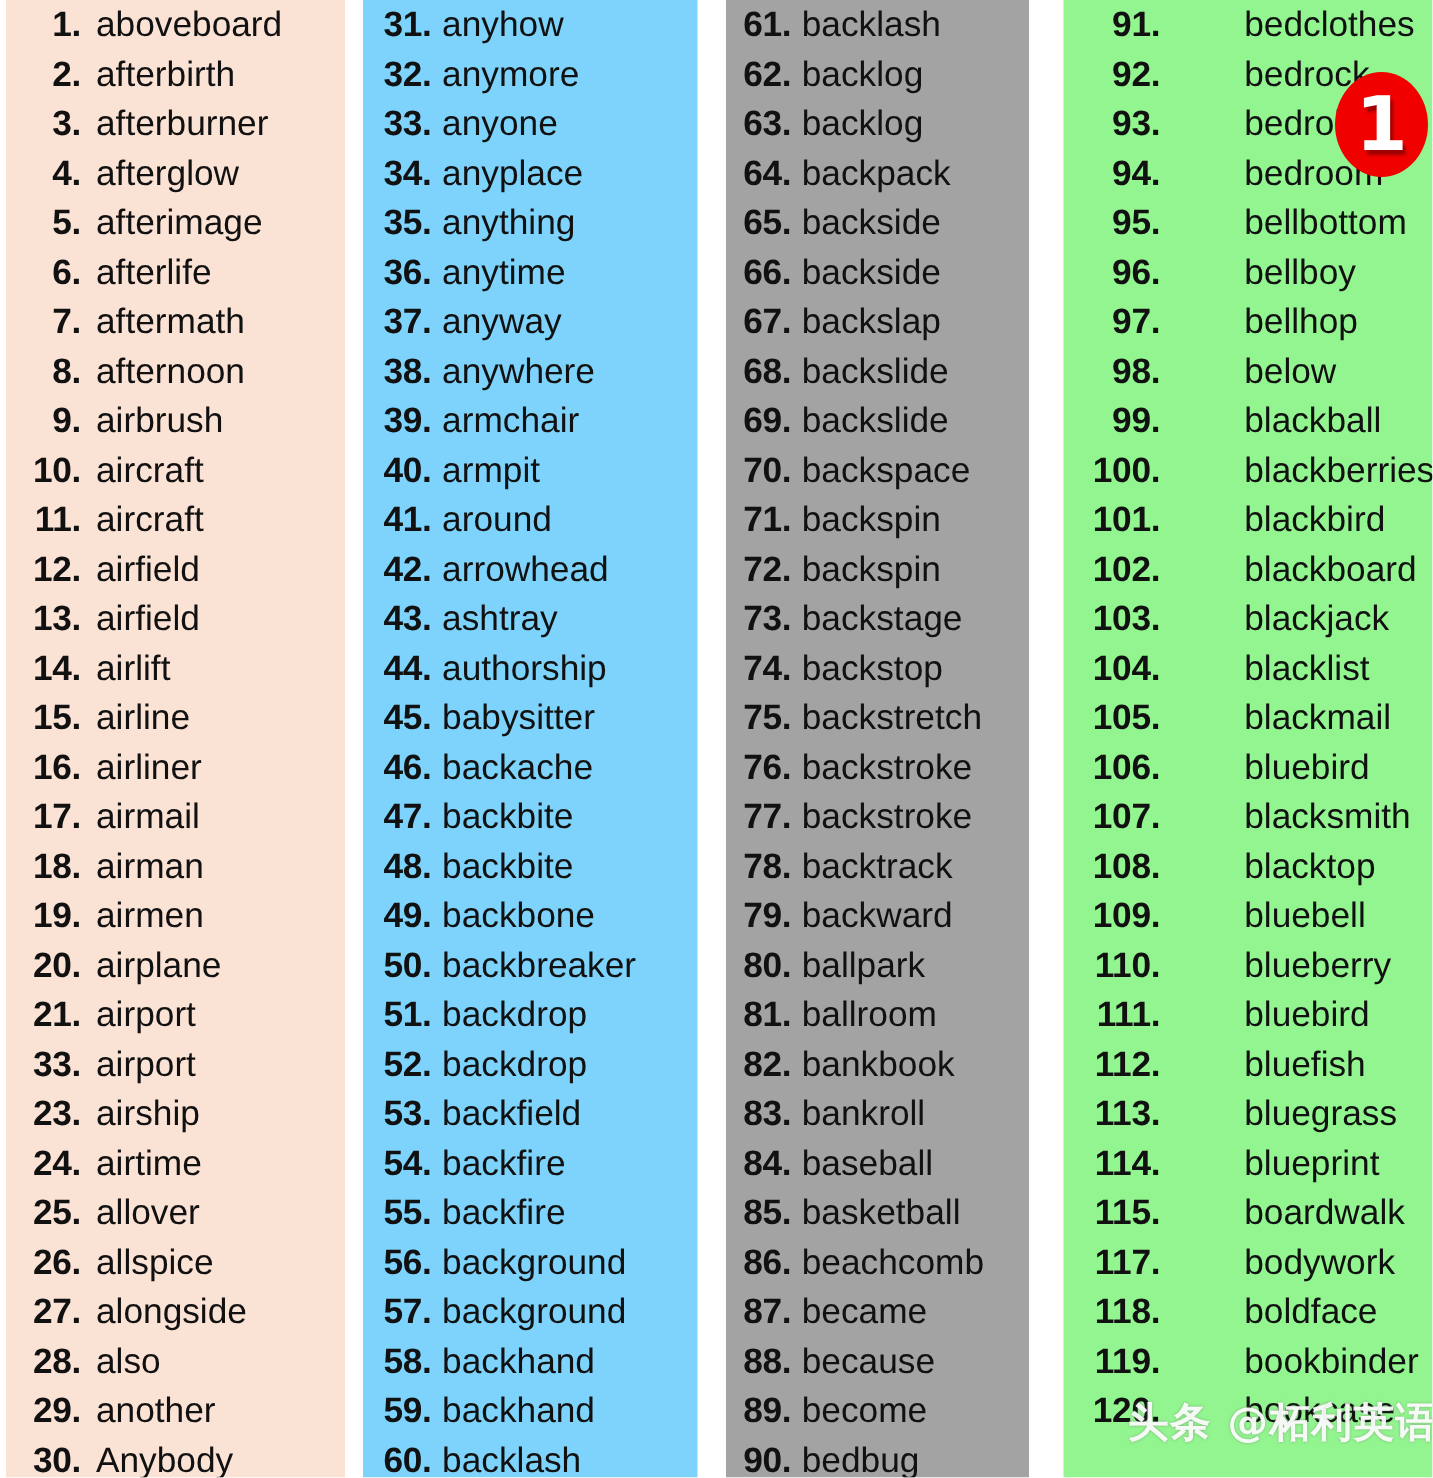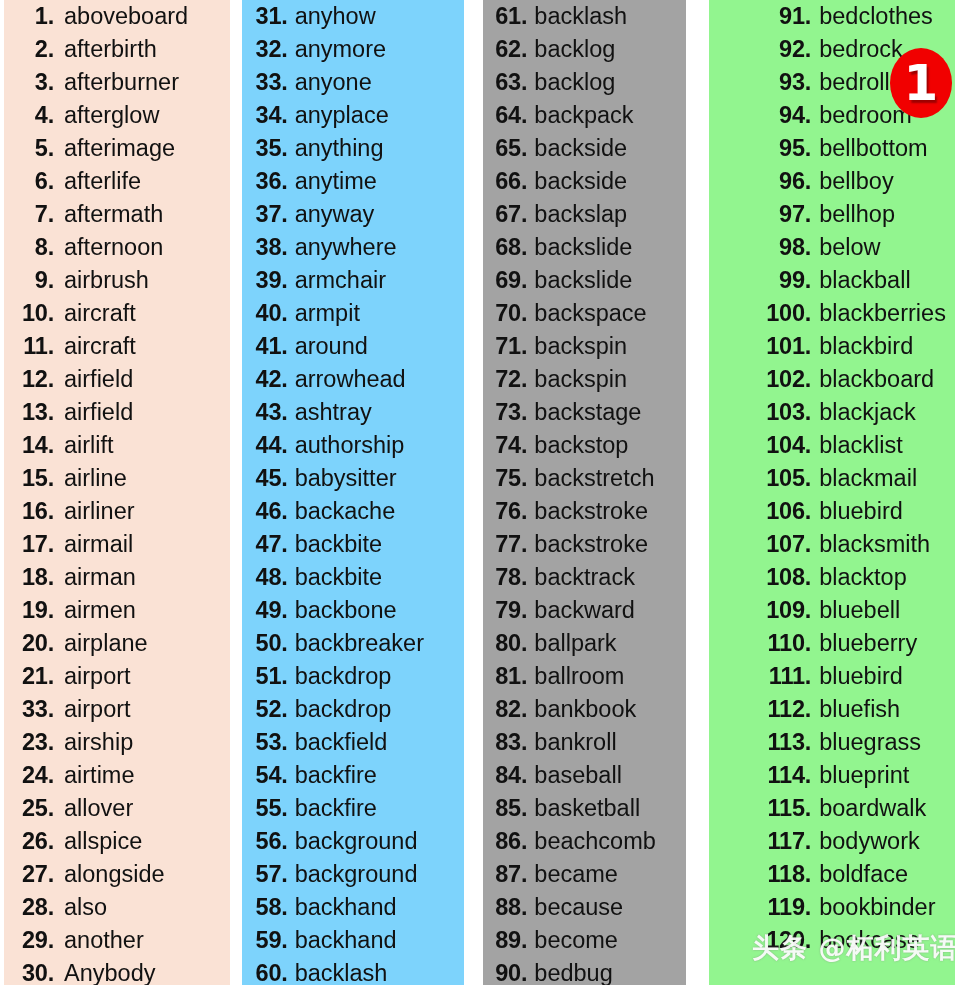--- a/index.html
+++ b/index.html
@@ -32,21 +32,21 @@
     height: 985px;
     box-sizing: border-box;
     display: flex;
     flex-direction: column;
     justify-content: flex-start;
     overflow: hidden;
   }
   .col-0 { width: 228px; margin-left: 4px; margin-right: 12px; }
   .col-1 { width: 225px; margin-right: 19px; }
   .col-2 { width: 205px; margin-right: 23px; }
-  .col-3 { width: 248px; margin-right: 0px; padding-left: 38px; }
+  .col-3 { width: 248px; margin-right: 0px; }
 
   .entry {
     display: flex;
     align-items: baseline;
     height: 33.0px;
     line-height: 33.0px;
     font-size: 23.5px;
     color: #111111;
     white-space: nowrap;
   }
@@ -62,21 +62,21 @@
   }
 
   
   .col-0 .num { width: 44px; padding-left: 6px; }
   .col-0 .word { padding-left: 10px; }
   .col-1 .num { width: 44px; padding-left: 2px; }
   .col-1 .word { padding-left: 7px; }
   .col-2 .num { width: 42px; padding-left: 2px; }
   .col-2 .word { padding-left: 7px; }
   .col-3 .num { width: 58px; padding-left: 6px; }
-  .col-3 .word { padding-left: 8px; }
+  .col-3 .word { padding-left: 8px; margin-left: 48px; }
 
   
   #badge {
     position: absolute;
     left: 890px;
     top: 48px;
     width: 62px;
     height: 70px;
     border-radius: 50%;
     background: #F10000;

